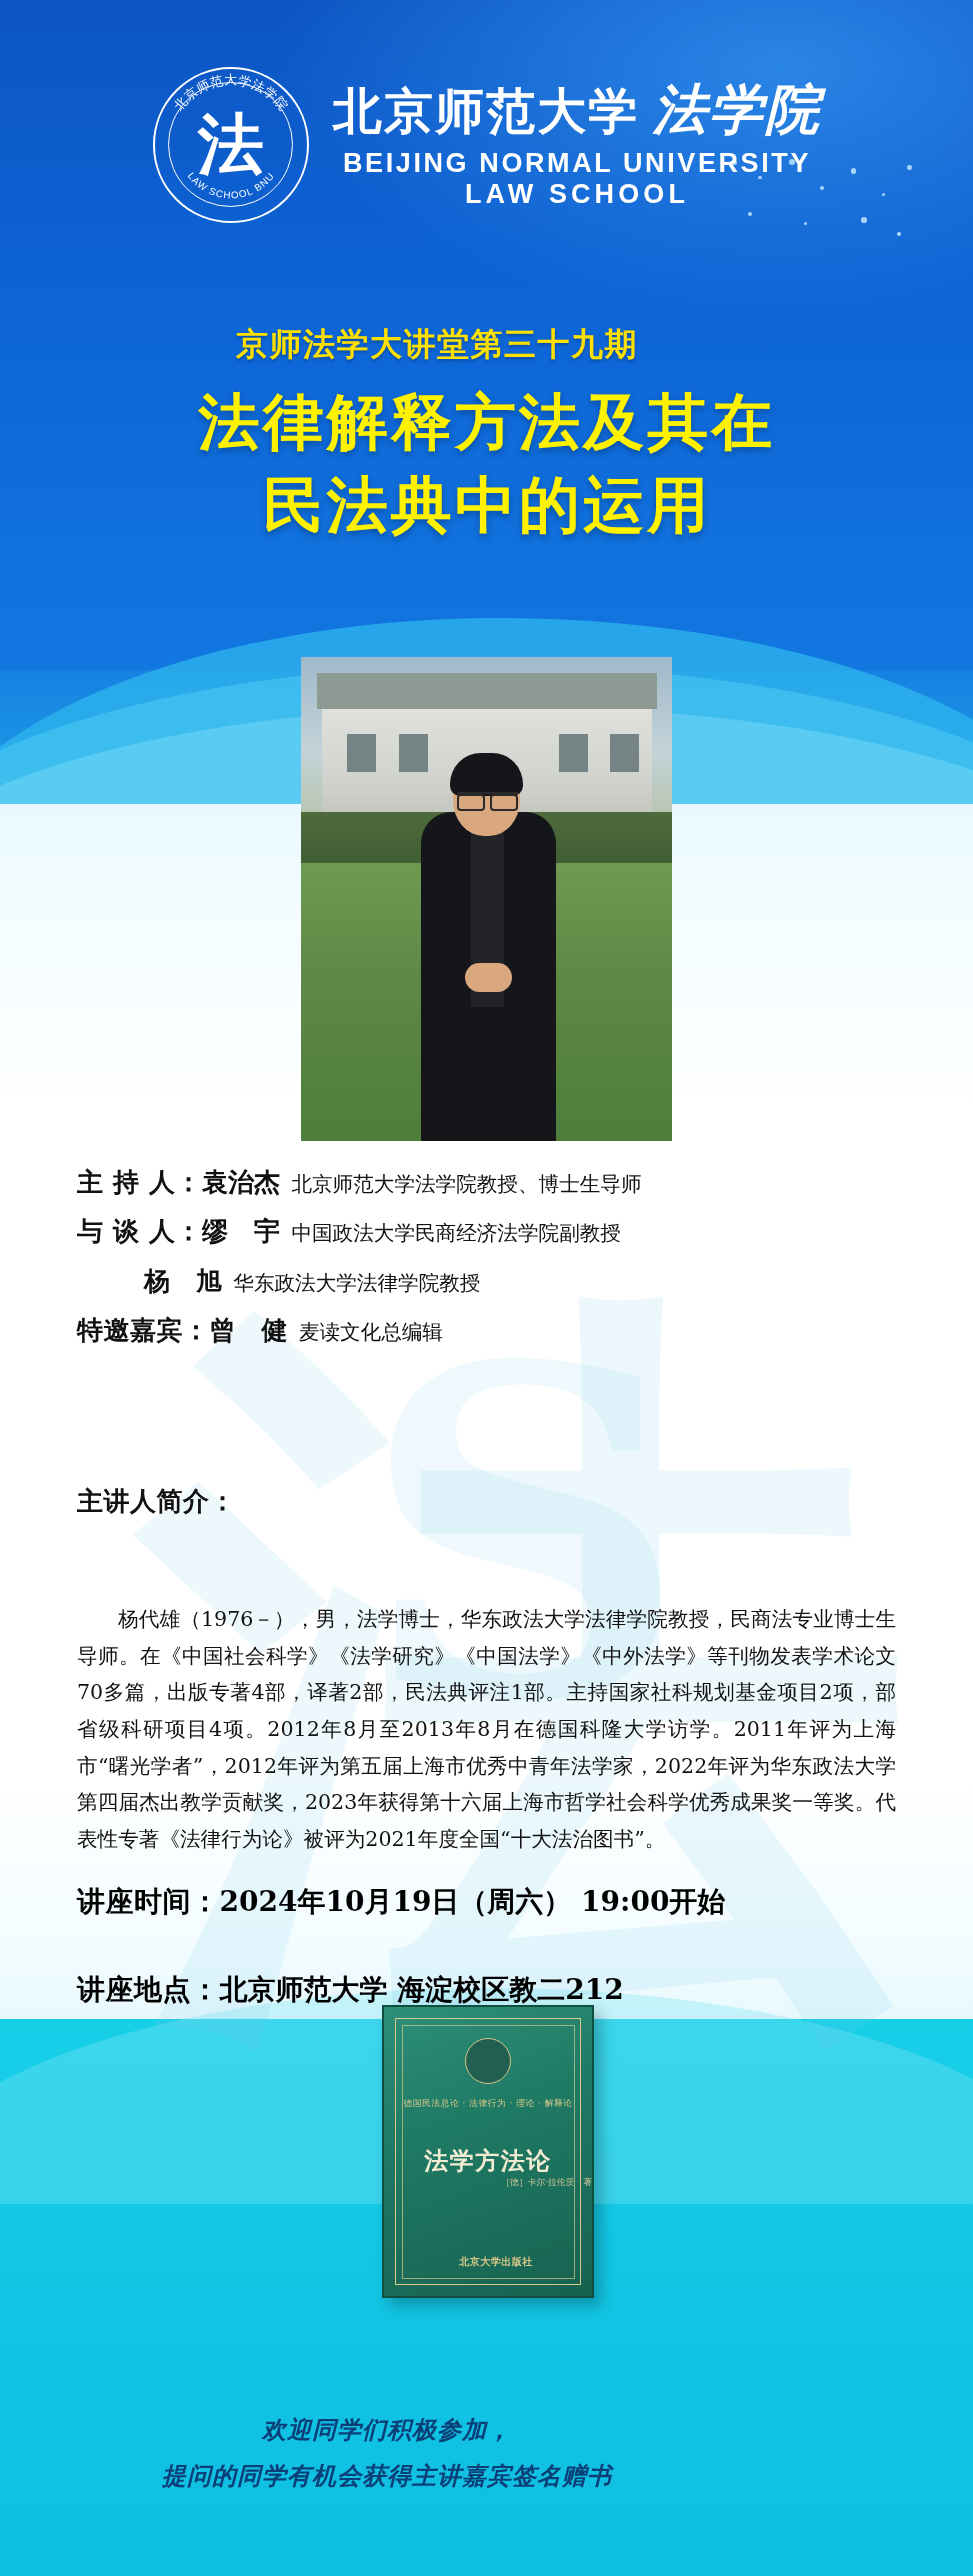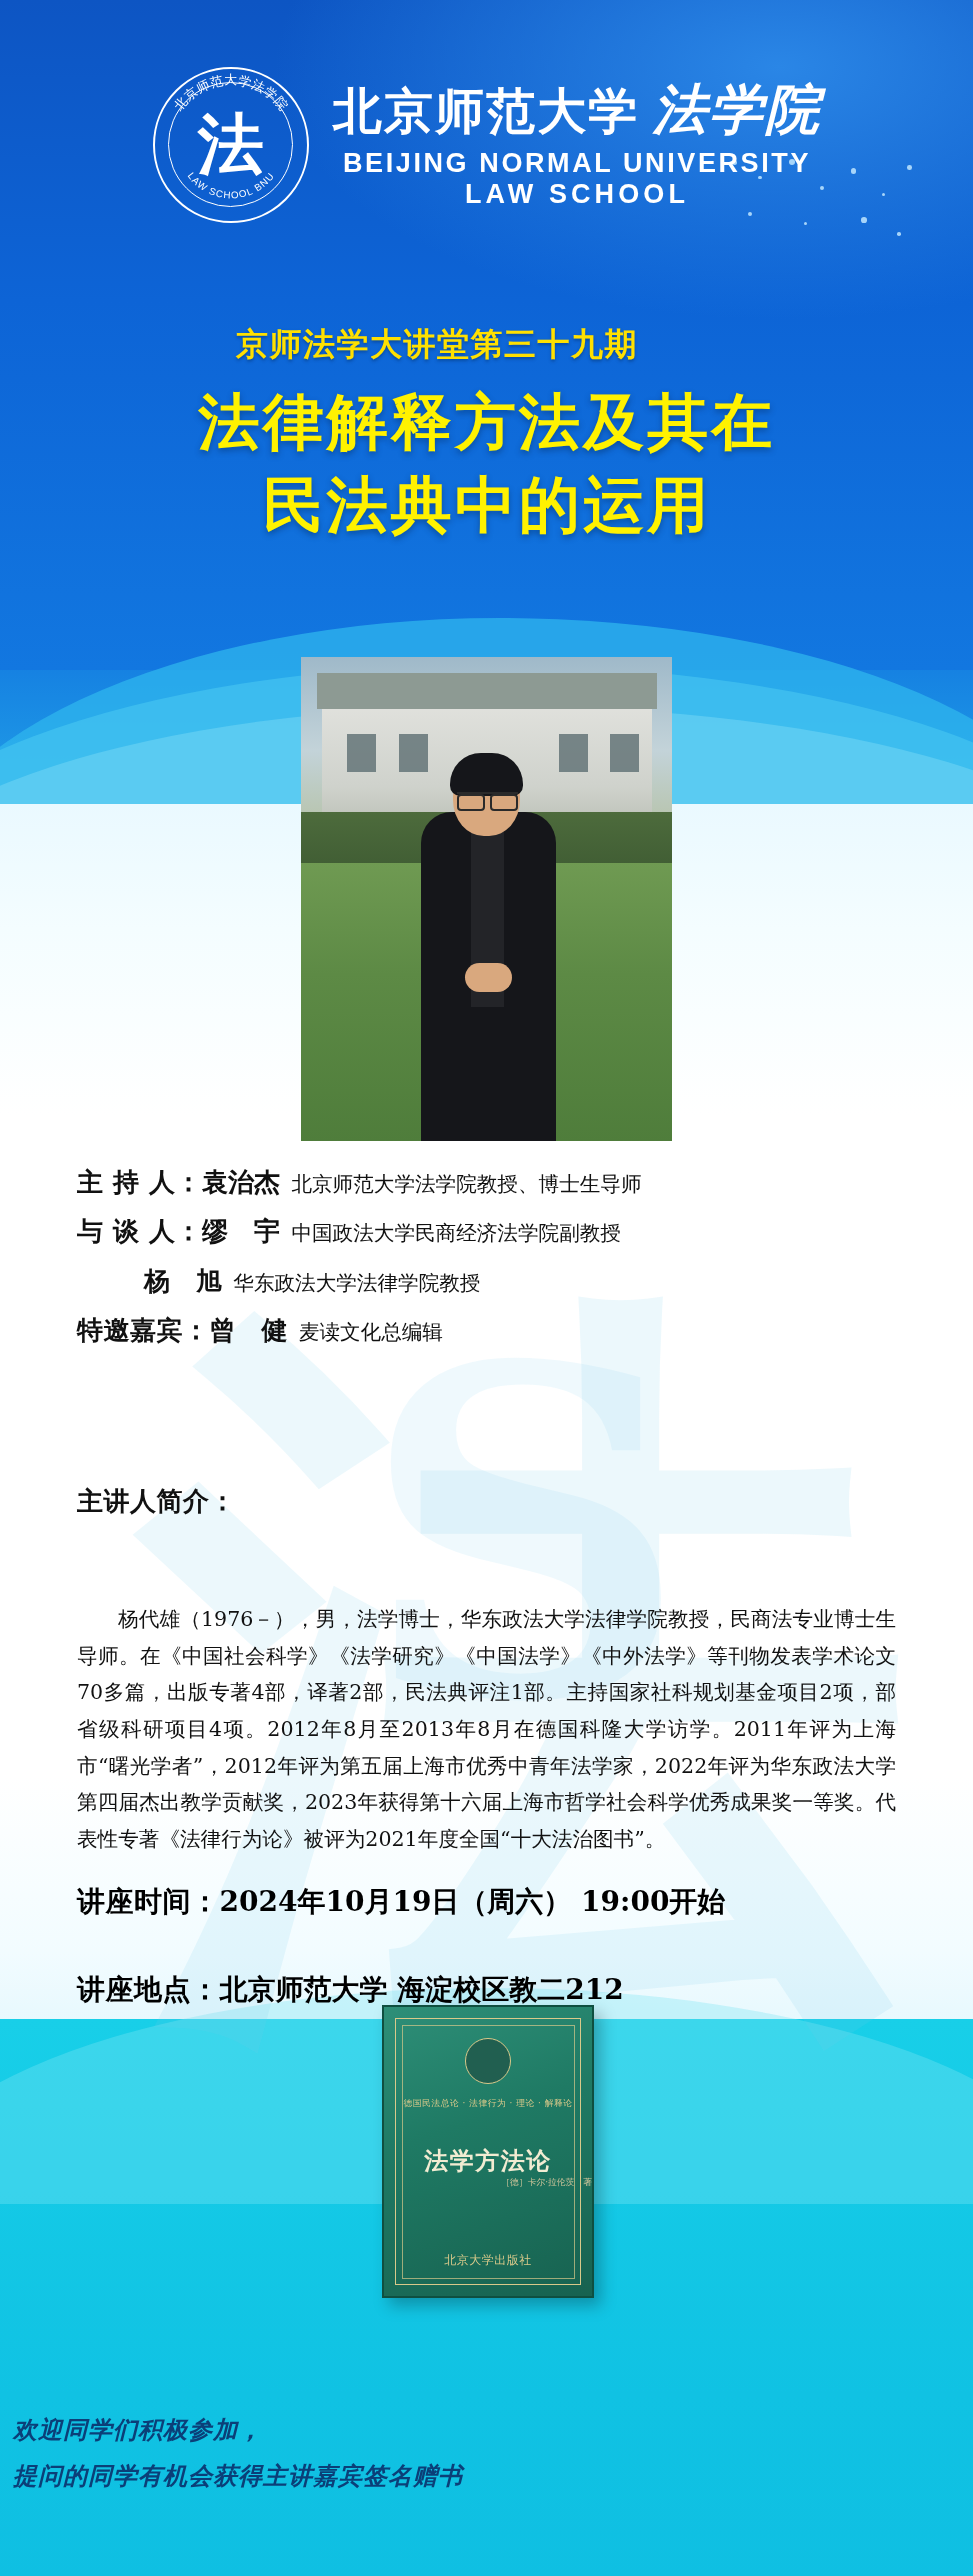--- a/index.html
+++ b/index.html
@@ -414,34 +414,35 @@
   .book .title-sub {
     position: absolute;
     left: 0; top: 170px; width: 100%;
     text-align: right;
     color: #cfc49a;
     font-size: 8.8px;
     font-family: "DejaVu Serif", serif;
   }
   .book .pub {
     position: absolute;
-    left: 0; bottom: 27px; width: 100%;
+    left: 8px; bottom: 27px; width: 100%;
     text-align: center;
     color: #d9c98a;
-    font-size: 12px;
+    font-size: 10px;
     font-family: "DejaVu Serif", serif;
     letter-spacing: 0.5px;
+    font-weight: bold;
   }
   
   .footer {
     position: absolute;
-    left: 13px;
+    left: 0;
     top: 2407px;
     width: 774px;
-    text-align: left;
+    text-align: center;
     color: #0b3f78;
     font-family: "DejaVu Serif", serif;
     font-size: 24px;
     line-height: 1.9;
     font-style: italic;
     font-weight: bold;
     letter-spacing: 1px;
   }
 </style>
 </head>

